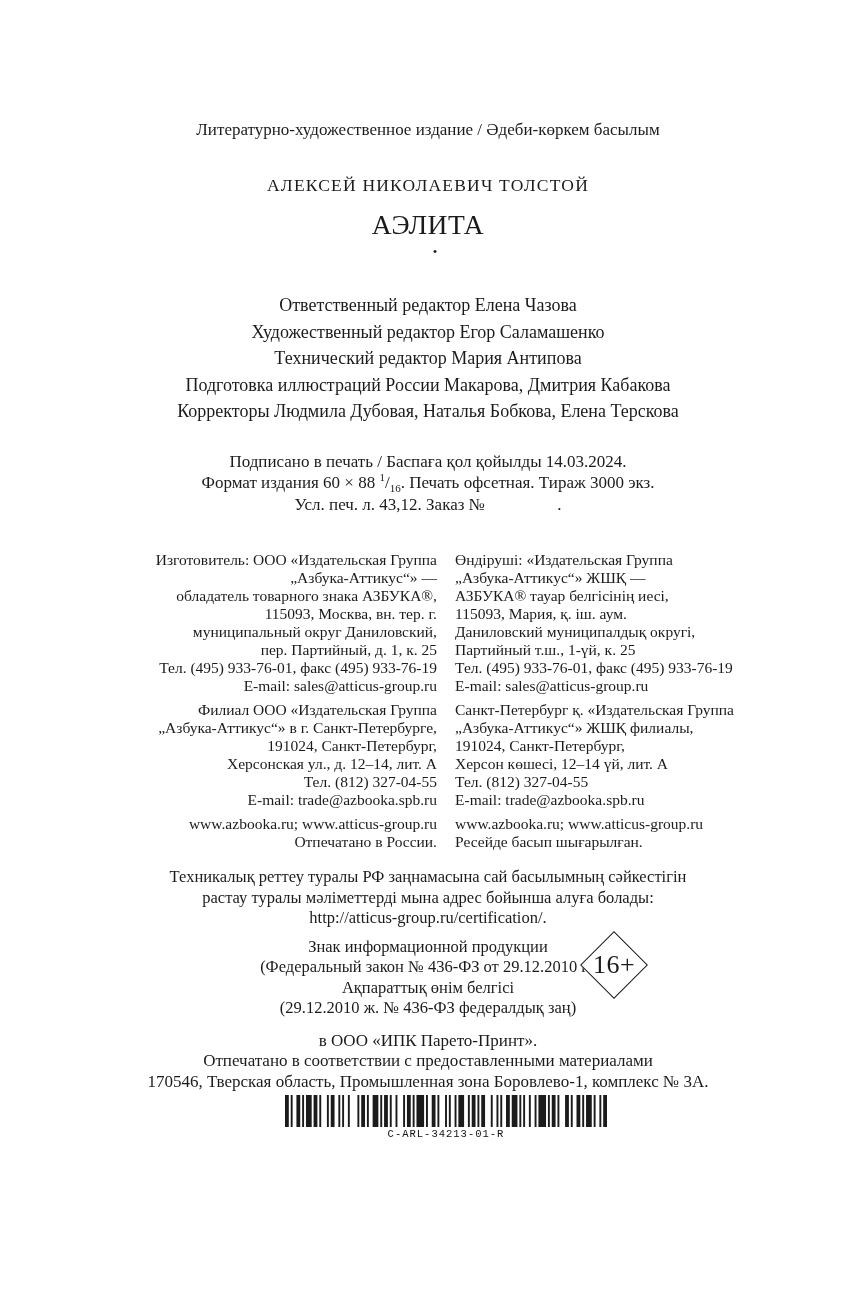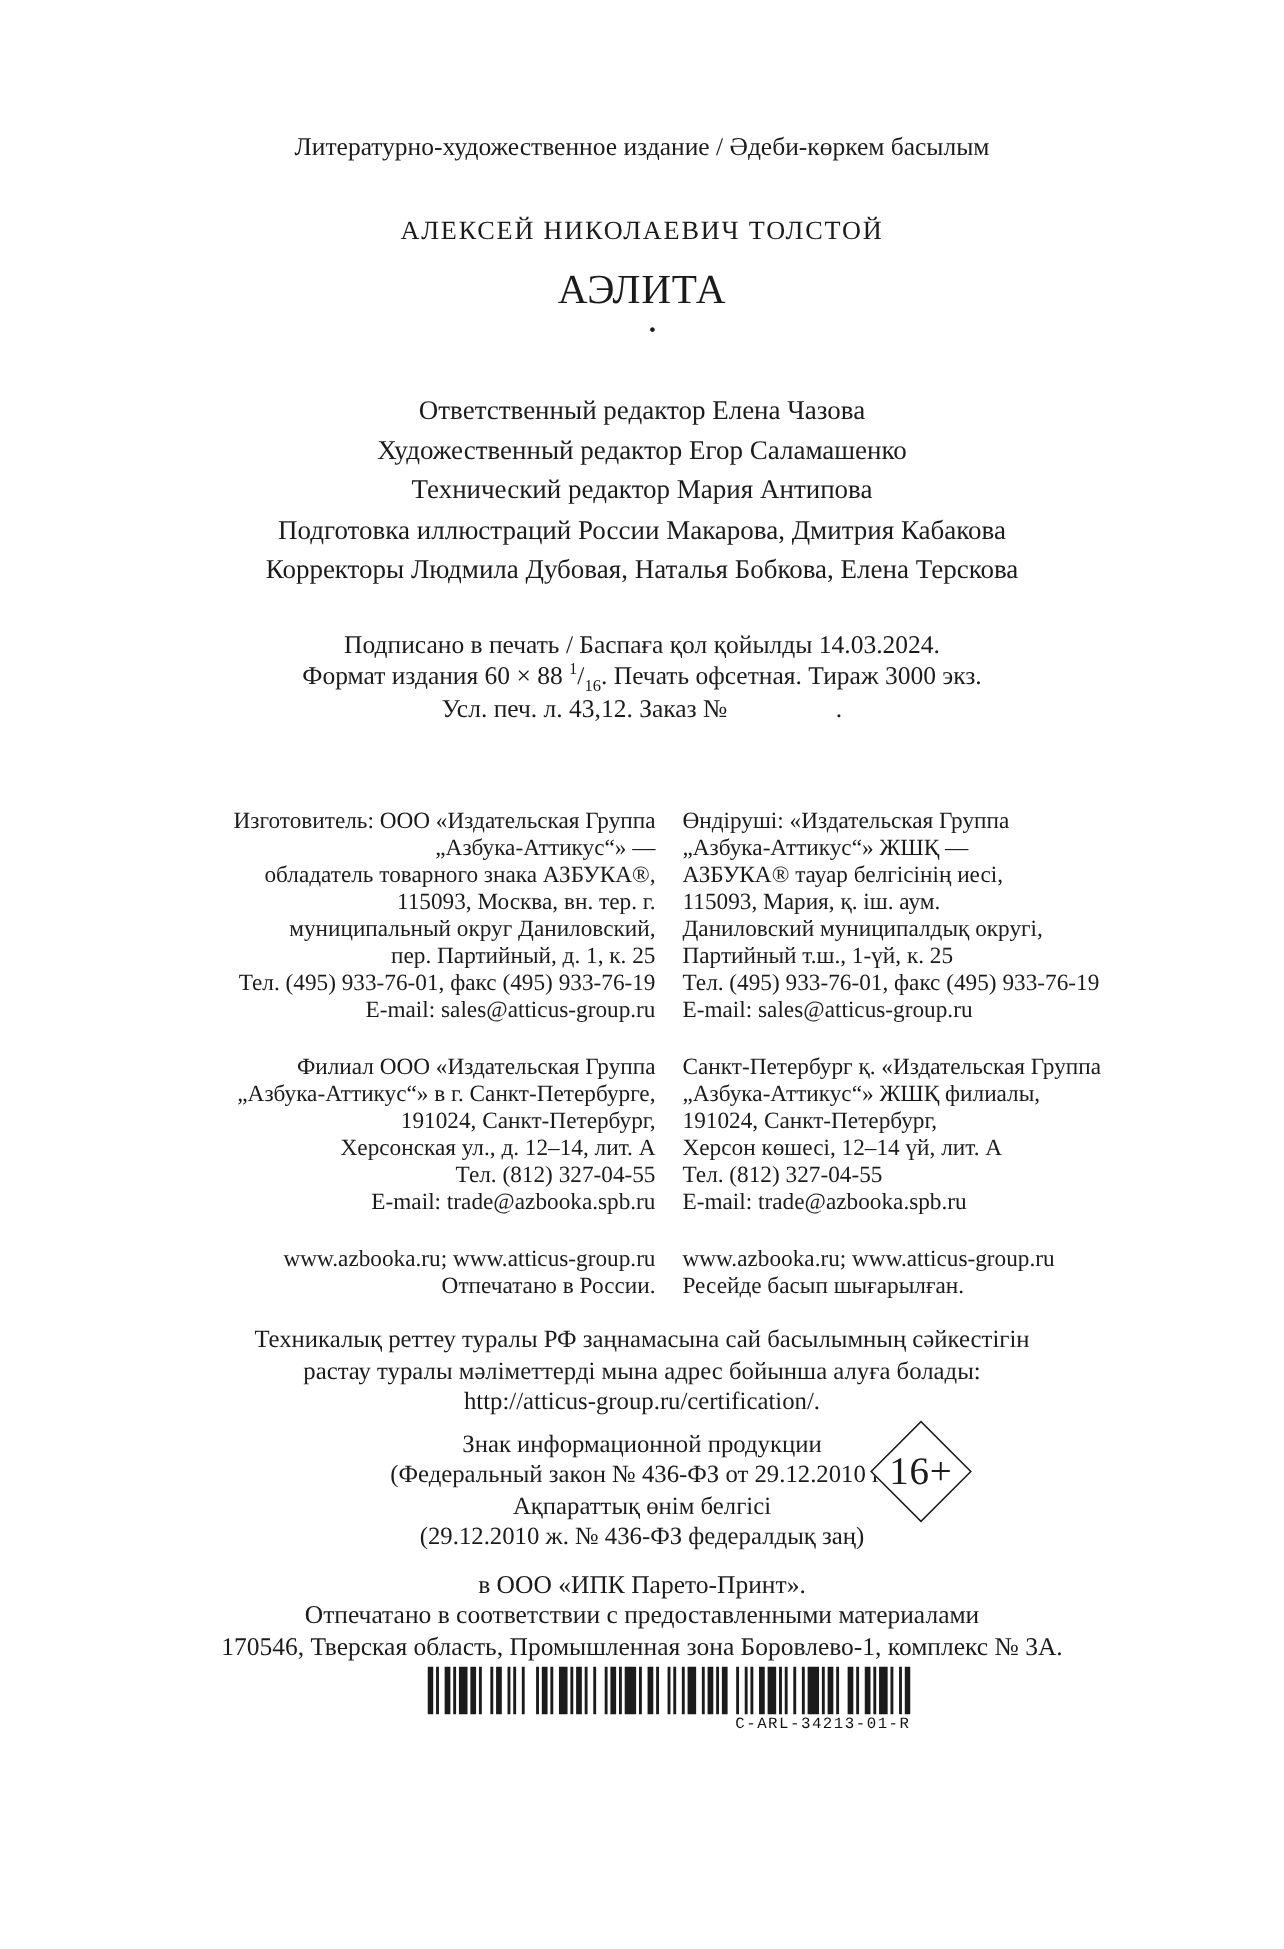--- a/index.html
+++ b/index.html
@@ -5,54 +5,54 @@
   * { margin:0; padding:0; box-sizing:border-box; }
   html,body { background:#ffffff; }
   body {
     width:856px; height:1299px; margin:0 auto;
     font-family:"Liberation Serif","DejaVu Serif",serif;
     color:#1b1b1b;
   }
   .page {
     position:relative; width:856px; height:1299px;
     background:#ffffff; overflow:hidden; text-align:center;
-    padding-top:88px;
+    padding-top:120px;
   }
   .edition { font-size:17px; line-height:20px; }
   .author  { margin-top:34px; font-size:17.5px; line-height:22px; letter-spacing:1.2px; }
   .title   { font-size:27.5px; line-height:30px; letter-spacing:0.5px; font-weight:normal; }
   .title-1 { margin-top:14px; }
   .sep-dot { font-size:13px; line-height:13px; margin:5px 0 2px 14px; }
   .staff   { margin-top:34px; font-size:18px; line-height:26.5px; }
   .printinfo { margin-top:26px; font-size:17px; line-height:21.5px; }
   .printinfo sup { font-size:11px; vertical-align:super; line-height:0; }
   .printinfo sub { font-size:11px; vertical-align:sub;   line-height:0; }
   .addresses {
     margin:36px 0 0 140px; width:612px;
     display:flex; gap:18px; text-align:left;
     font-size:15.5px; line-height:18px;
   }
   .addr-col { width:297px; }
   .addr-col.ru { text-align:right; }
   .addr-col.kz { text-align:left; }
-  .addr-block { margin-bottom:6px;margin-top:20px; }
+  .addr-block { margin-bottom:6px; }
   .cert { margin-top:10px; font-size:16.5px; line-height:20.5px; }
   .znak-section { position:relative; margin-top:8px; }
   .znak { font-size:16.5px; line-height:20.5px; }
   .age-badge { position:absolute; left:580px; top:-6px; width:68px; height:68px; }
   .age-diamond {
     position:absolute; left:10px; top:10px; width:48px; height:48px;
     border:1.6px solid #1b1b1b; transform:rotate(45deg); background:#fff;
   }
   .age-text {
     position:absolute; inset:0; display:flex; align-items:center; justify-content:center;
     font-size:26px; letter-spacing:0.5px;
   }
   .printer { margin-top:12px; font-size:17px; line-height:20.8px; }
-  .barcode-wrap { margin:2px 0 0 285px; width:322px; text-align:right; }
+  .barcode-wrap { margin:2px 0 0 285px; width:322px; text-align:center; }
   .barcode-bars { display:block; }
   .barcode-caption {
     margin-top:1px; font-family:"Liberation Mono","DejaVu Sans Mono",monospace;
     font-size:10.5px; letter-spacing:1px; line-height:13px; color:#111;
   }
 </style>
 </head>
 <body>
 
 <div class="page">

